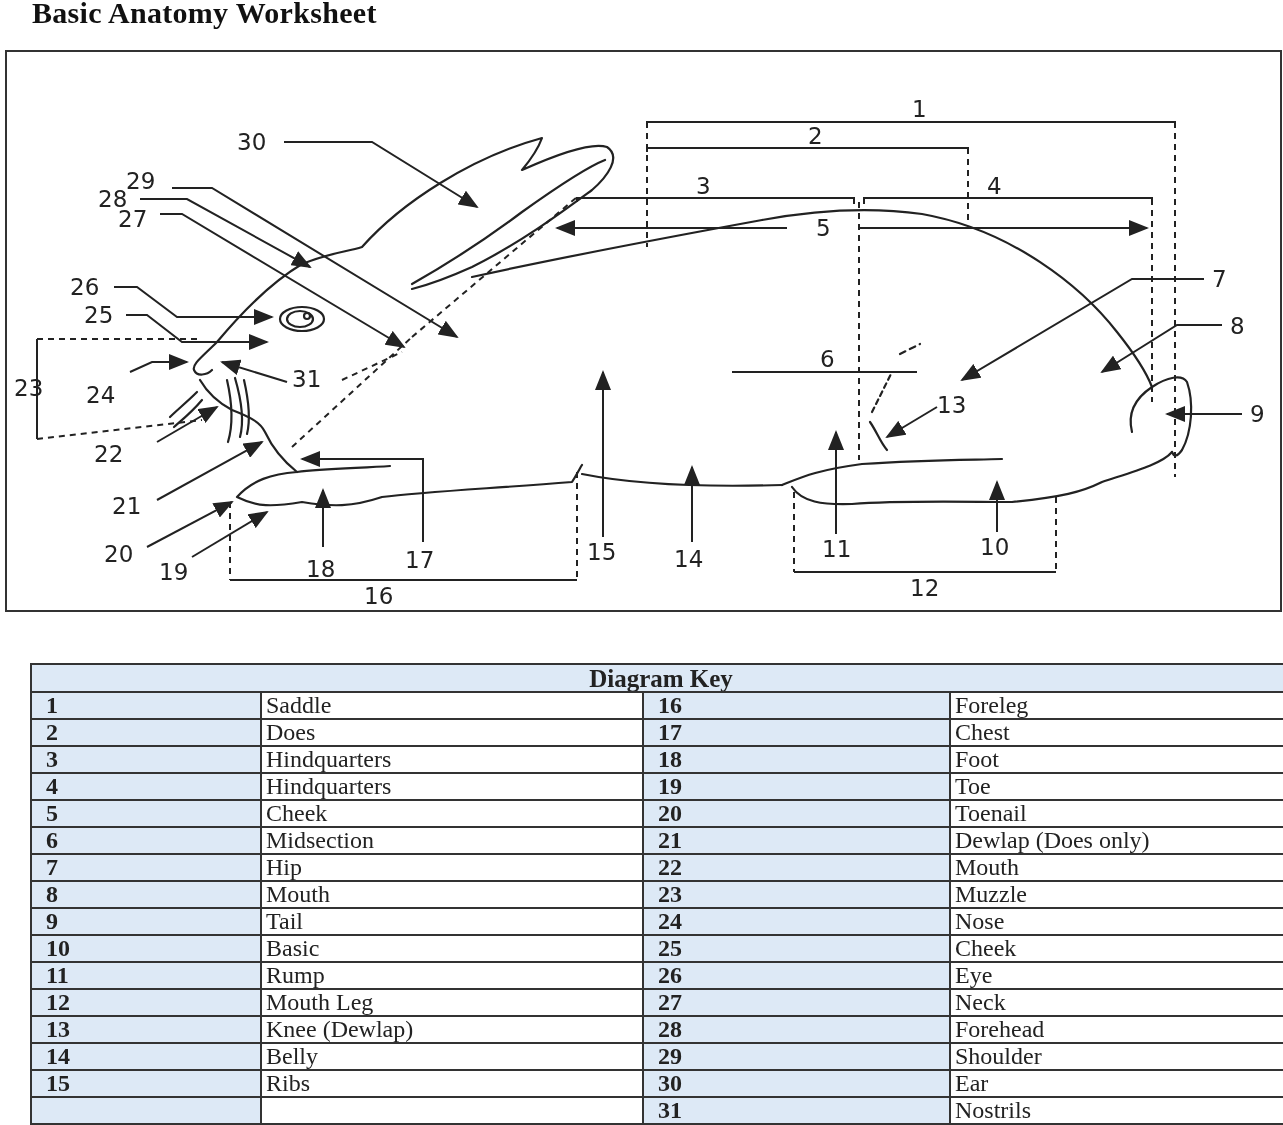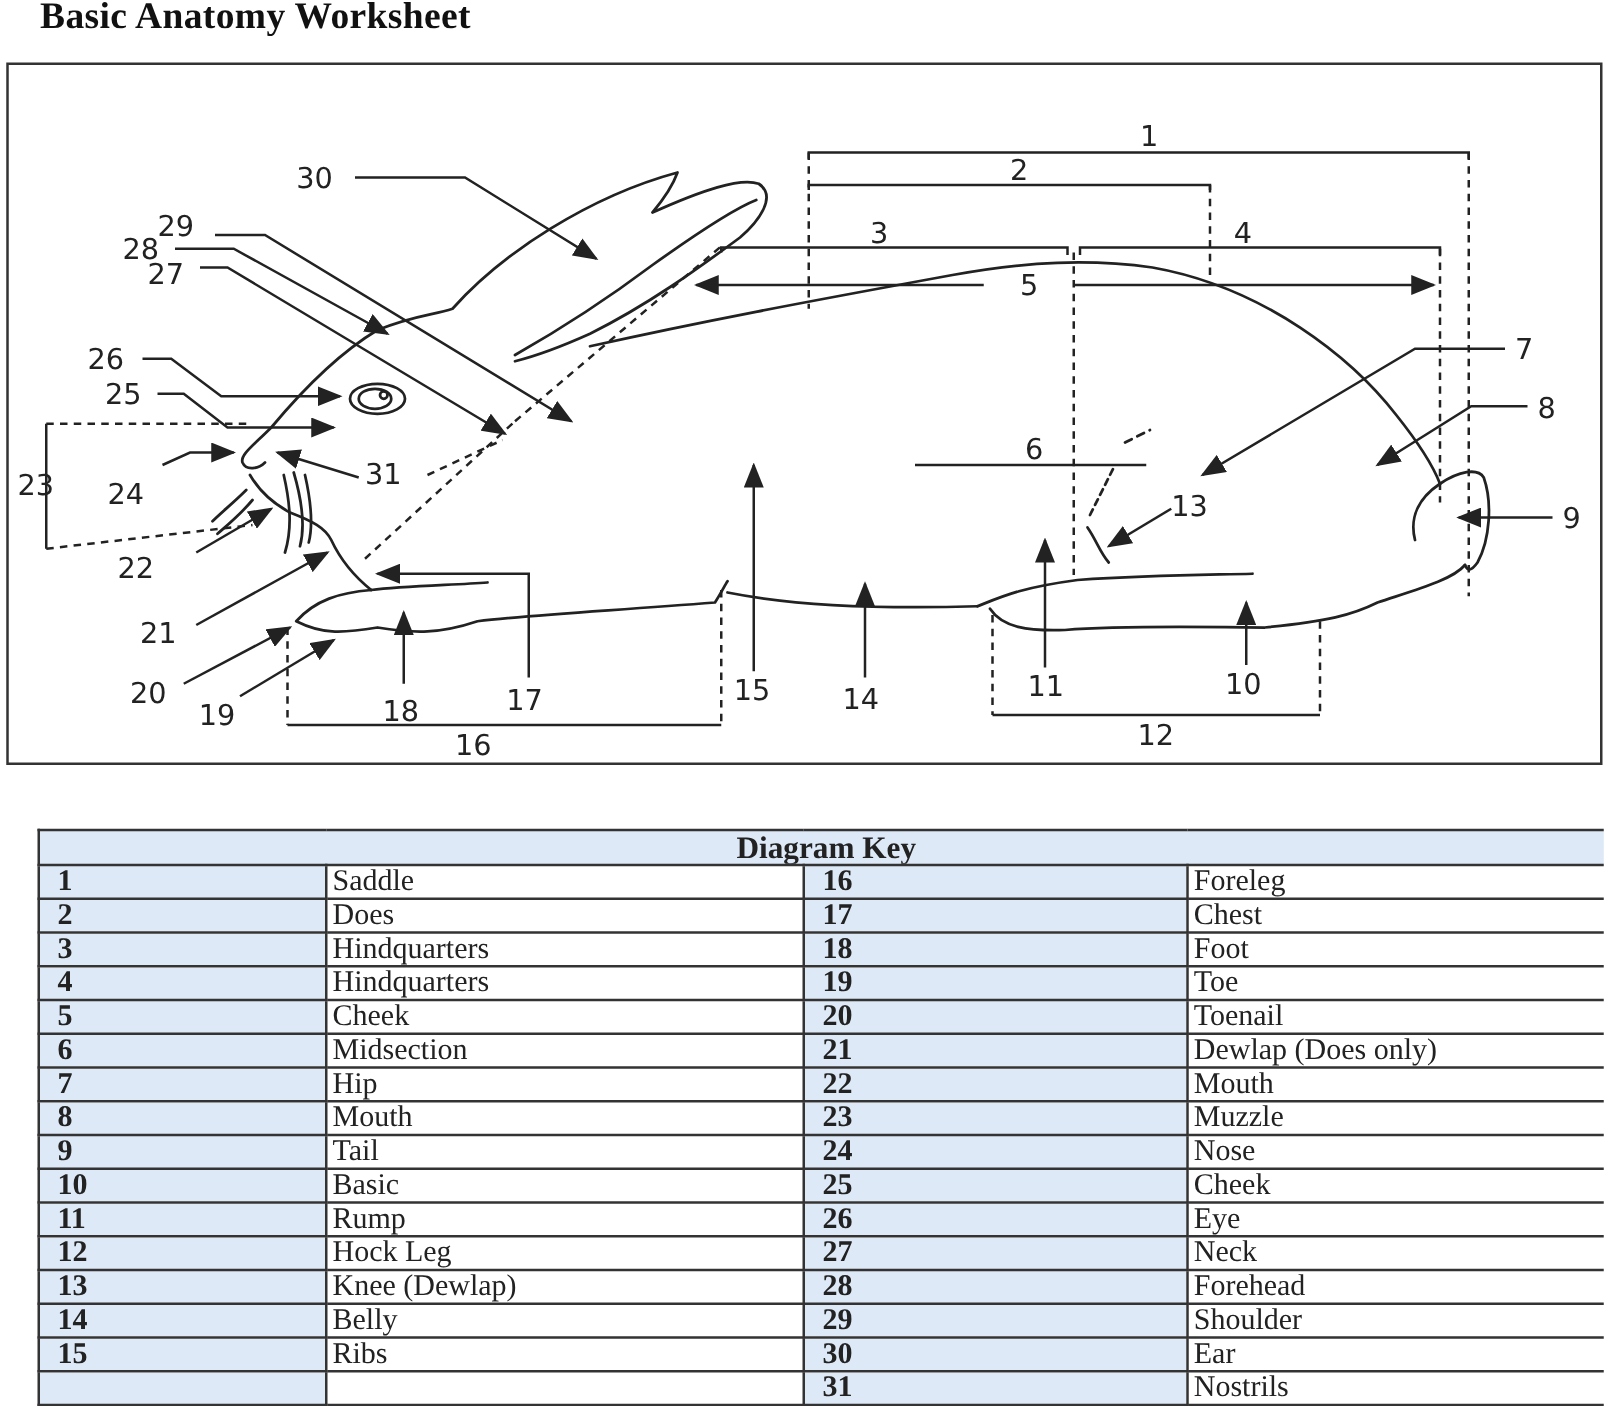--- a/index.html
+++ b/index.html
@@ -245,21 +245,21 @@
         <td class="lbl">Cheek</td>
       </tr>
       <tr>
         <td class="num">11</td>
         <td class="lbl">Rump</td>
         <td class="num">26</td>
         <td class="lbl">Eye</td>
       </tr>
       <tr>
         <td class="num">12</td>
-        <td class="lbl">Hock Leg</td>
+        <td class="lbl">Mouth Leg</td>
         <td class="num">27</td>
         <td class="lbl">Neck</td>
       </tr>
       <tr>
         <td class="num">13</td>
         <td class="lbl">Knee (Dewlap)</td>
         <td class="num">28</td>
         <td class="lbl">Forehead</td>
       </tr>
       <tr>

